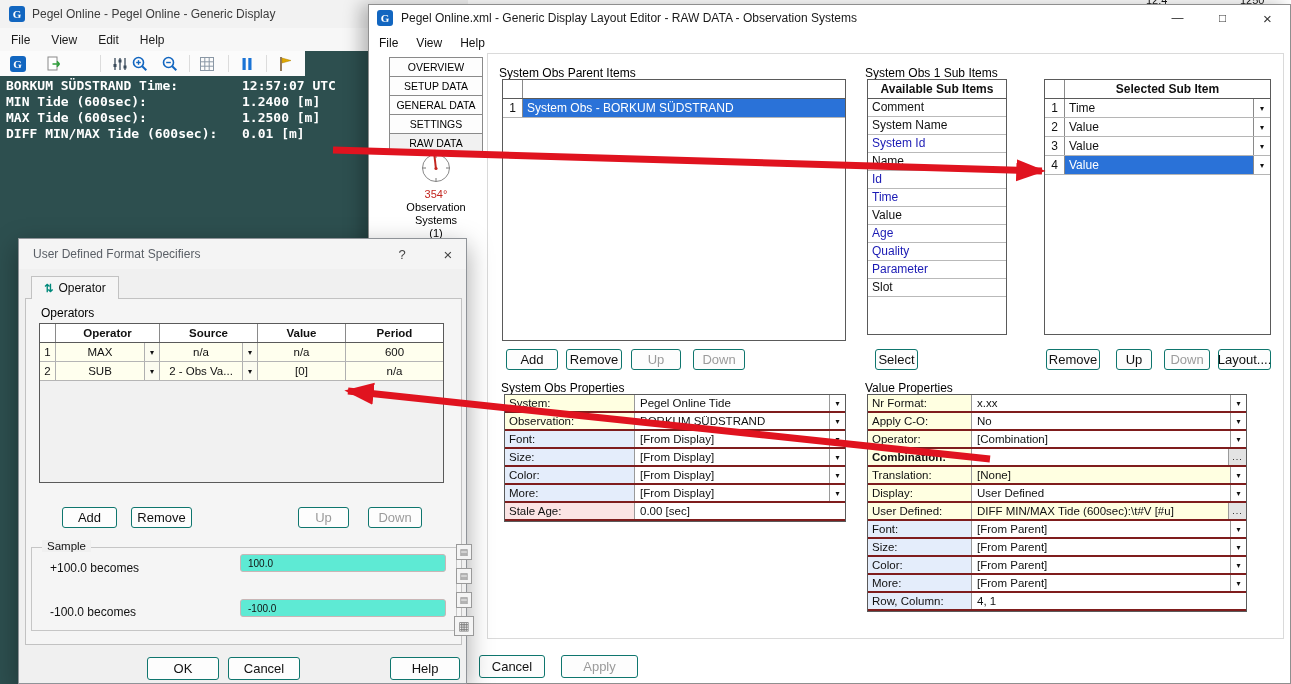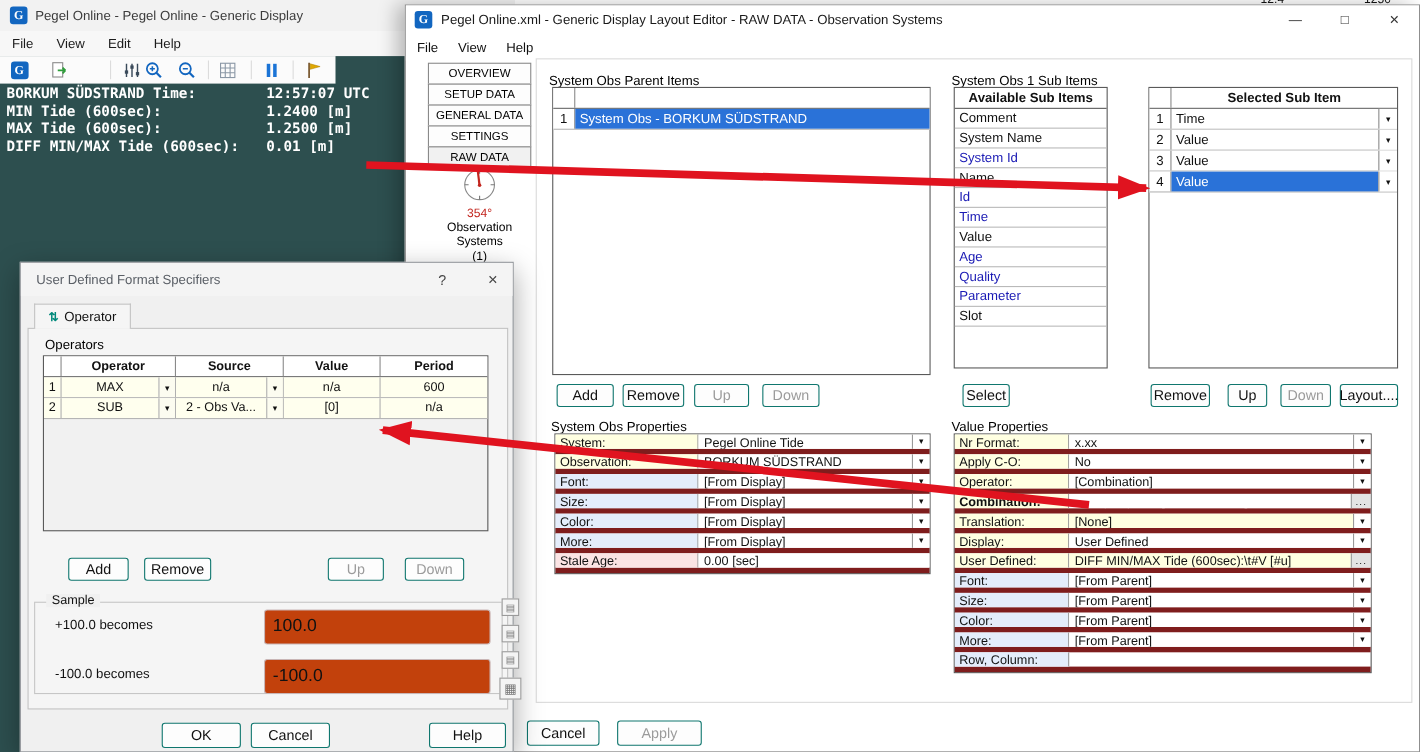--- a/index.html
+++ b/index.html
@@ -62,21 +62,21 @@
 .selblue{background:#2a72d8;color:#fff}
 
 
 #avail-list{position:absolute;left:498px;top:74px;width:140px;height:256px;background:#fff;border:1px solid #5a5a5a}
 #avail-hdr{height:19px;border-bottom:1px solid #5a5a5a;font-weight:bold;text-align:center;line-height:18px;font-size:12px}
 .avitem{height:18px;border-bottom:1px solid #b9b9b9;padding-left:4px;line-height:17px;font-size:12px}
 .avitem.used{color:#1a1ab4}
 
 
 .propgrid{position:absolute;background:#fff;border:1px solid #5a5a5a}
-.prow{display:flex;height:18px;border-bottom:5px solid #7f1d1d;font-size:11.5px;align-items:stretch}
+.prow{display:flex;height:18px;border-bottom:2px solid #7f1d1d;font-size:11.5px;align-items:stretch}
 .plab{padding:2px 0 0 4px;border-right:1px solid #9a9a9a;white-space:nowrap;overflow:hidden}
 .obs .plab{width:130px}
 .val .plab{width:104px}
 .plab.yel{background:#ffffe1}
 .plab.blu{background:#e4edfb}
 .plab.pnk{background:#fbe4e4}
 .plab.bold{font-weight:bold}
 .pval{flex:1;padding:2px 0 0 5px;white-space:nowrap;overflow:hidden;background:#fff}
 .pval.yelbg{background:#ffffe1}
 .pdd{width:16px;border-left:1px solid #9a9a9a;display:flex;align-items:center;justify-content:center;font-size:8px;color:#111;background:#fff}
@@ -96,22 +96,22 @@
 .ophdr{display:flex;height:19px;background:#fff;border-bottom:1px solid #5a5a5a;font-weight:bold;font-size:11.5px}
 .oph{border-right:1px solid #8a8a8a;text-align:center;line-height:18px}
 .oprow{display:flex;height:19px;background:#ffffee;border-bottom:1px solid #b5b5b5;font-size:11.5px}
 .opcell{border-right:1px solid #b0b0b0;display:flex;align-items:center;justify-content:center}
 .opcell .optext{flex:1;text-align:center;white-space:nowrap;overflow:hidden}
 .cdd{width:15px;height:100%;border-left:1px solid #b0b0b0;display:flex;align-items:center;justify-content:center;font-size:8px;background:#fcfcf0}
 .w-num{width:16px}.w-op{width:104px}.w-src{width:98px}.w-val{width:88px}.w-per{flex:1}
 #sample-group{position:absolute;left:12px;top:308px;width:426px;height:84px;border:1px solid #c6c6c6;z-index:2}
 #sample-label{position:absolute;left:10px;top:-8px;background:#f0f0f0;padding:0 5px;font-size:11.5px}
 .samp-label{position:absolute;left:18px;font-size:12px;white-space:nowrap}
-.sampfield{position:absolute;left:208px;width:206px;height:32px;background:#c2410c;border:1px solid #c9b6b6;
-  border-radius:3px;display:flex;align-items:center;padding-left:7px;font-size:16px}
+.sampfield{position:absolute;left:208px;width:206px;height:18px;background:#5eead4;border:1px solid #c9b6b6;
+  border-radius:3px;display:flex;align-items:center;padding-left:7px;font-size:10px}
 
 
 .edge-ic{position:absolute;background:#f4f4f4;border:1px solid #9a9a9a;z-index:35;
   display:flex;align-items:center;justify-content:center;font-size:9px;color:#777}
 .frag{position:absolute;top:0;height:7px;overflow:hidden;font-size:11px;color:#111;z-index:25}
 .frag span{display:block;margin-top:-6px}
 #annot{position:absolute;left:0;top:0;z-index:60;pointer-events:none}
 </style>
 </head>
 <body>
@@ -413,20 +413,21 @@
         <div class="pval">[From Parent]</div>
         <div class="pdd">▾</div>
       </div>
       <div class="prow">
         <div class="plab blu">More:</div>
         <div class="pval">[From Parent]</div>
         <div class="pdd">▾</div>
       </div>
       <div class="prow">
         <div class="plab blu">Row, Column:</div>
+        <div class="pval">4, 1</div>
       </div>
     </div>
 
     <div class="btn" style="left:110px;top:650px;width:66px;height:23px">Cancel</div>
     <div class="btn disabled" style="left:192px;top:650px;width:77px;height:23px">Apply</div>
   </div>
 
   <div id="dialog">
     <div id="dlg-titlebar">
       <span>User Defined Format Specifiers</span>

